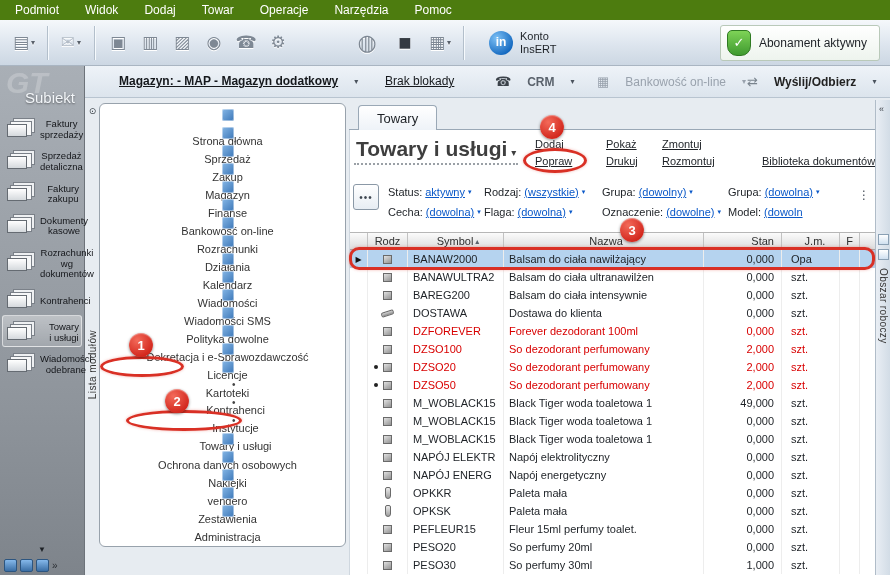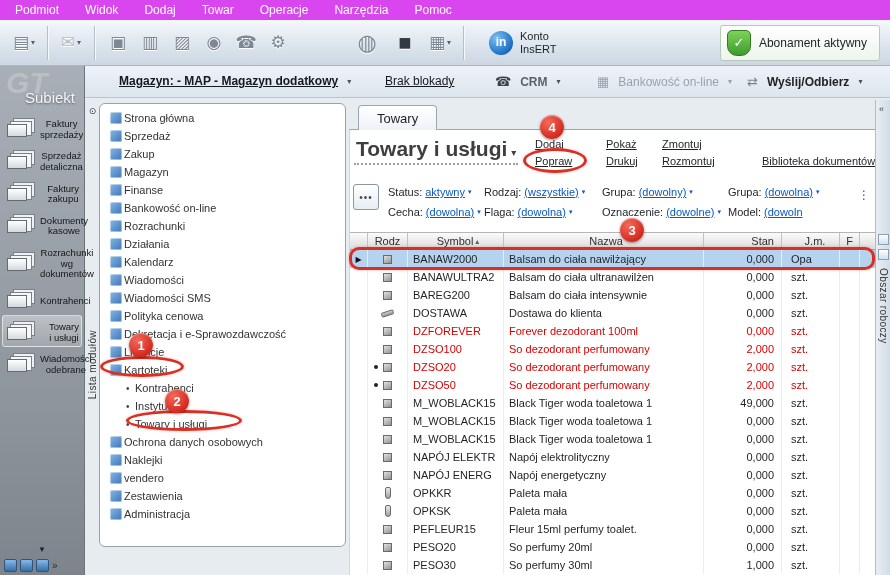--- a/index.html
+++ b/index.html
@@ -1,20 +1,20 @@
 <!DOCTYPE html>
 <html><head>
 <meta charset="utf-8">
 <style>
   *{margin:0;padding:0;box-sizing:border-box;}
   html,body{width:890px;height:575px;}
   body{position:relative;overflow:hidden;background:#e7ecf1;color:#222;font-family:"Liberation Sans","DejaVu Sans",sans-serif;}
 
   
-  .menubar{position:absolute;left:0;top:0;width:890px;height:20px;background:#d946ef;display:flex;padding-left:2px;z-index:6;}
+  .menubar{position:absolute;left:0;top:0;width:890px;height:20px;background:#4d7c0f;display:flex;padding-left:2px;z-index:6;}
   .menu-item{color:#fff;font-size:12px;padding:3px 13px 0;cursor:default;white-space:nowrap;}
 
   
   .toolbar{position:absolute;left:0;top:20px;width:890px;height:46px;background:linear-gradient(#f5f8fb,#dde5ee 55%,#ccd7e3);border-bottom:1px solid #a9b5c2;display:flex;align-items:center;padding:0 8px;z-index:5;}
   .ticons{display:flex;align-items:center;height:100%;}
   .tbtn{min-width:32px;height:36px;border-radius:4px;display:flex;align-items:center;justify-content:center;color:#7e8894;font-size:17px;padding:0 3px;cursor:pointer;text-shadow:0 1px 0 #fff;}
   .tbtn.big{font-size:22px;min-width:38px;}
   .tbtn.dark{color:#343a42;}
   .tbtn.muted{color:#b3bcc7;}
   .tbtn.gap{margin-left:54px;}
@@ -39,37 +39,37 @@
   .stack::before{content:"";position:absolute;left:8px;top:0;width:20px;height:13px;background:#eef0f2;border:1px solid #7a8088;}
   .stack::after{content:"";position:absolute;left:5px;top:3px;width:20px;height:13px;background:#f6f7f8;border:1px solid #7a8088;}
   .stack span{position:absolute;left:2px;top:6px;width:20px;height:13px;background:linear-gradient(#ffffff,#d5d9dd);border:1px solid #656b72;z-index:1;}
   .sb-more{position:absolute;bottom:21px;left:0;right:0;text-align:center;font-size:8px;color:#1d2126;cursor:pointer;}
   .sb-dock{position:absolute;left:4px;bottom:3px;display:flex;gap:3px;align-items:center;}
   .dock-sq{width:13px;height:13px;border-radius:2px;border:1px solid #2c5580;background:linear-gradient(#85b8ea,#3a6ea5);cursor:pointer;}
   .dock-more{font-size:10px;color:#2a2e33;cursor:pointer;}
 
   
   .subbar{position:absolute;left:85px;top:66px;width:805px;height:32px;background:linear-gradient(#eef3f8,#dce4ed);border-bottom:1px solid #b8c4d0;font-size:12px;z-index:4;}
-  .sb-el{position:absolute;top:8px;display:flex;align-items:center;gap:9px;white-space:nowrap;cursor:pointer;}
+  .sb-el{position:absolute;top:8px;display:flex;align-items:center;gap:16px;white-space:nowrap;cursor:pointer;}
   .sb-link{text-decoration:underline;color:#15181c;}
   .strong{font-weight:700;}
   .semib{font-weight:600;}
   .caret{font-size:8px;color:#4a525c;}
   .sb-ic{font-size:13px;color:#3b424a;}
   .sb-el.muted,.sb-el.muted .sb-ic,.sb-el.muted .caret{color:#99a2ad;}
   .send{color:#7a848e;}
 
   
   .modtab{position:absolute;left:86px;top:100px;width:13px;height:447px;z-index:2;}
   .pin{display:block;text-align:center;font-size:9px;color:#3e454c;margin-top:6px;cursor:pointer;}
   .vlabel{position:absolute;top:230px;left:1px;writing-mode:vertical-rl;transform:rotate(180deg);font-size:10px;color:#333;letter-spacing:.4px;}
 
   
   .navpanel{position:absolute;left:99px;top:103px;width:247px;height:444px;background:#fff;border:1px solid #98a2ac;border-radius:6px;padding-top:5px;overflow:hidden;z-index:3;}
-  .nav-item{display:flex;align-items:center;height:18px;padding-left:10px;gap:2px;font-size:11px;color:#333;cursor:pointer;white-space:nowrap;}
+  .nav-item{display:flex;align-items:center;height:18px;padding-left:10px;gap:14px;font-size:11px;color:#333;cursor:pointer;white-space:nowrap;flex-direction:column;}
   .nav-item.sub{padding-left:26px;}
   .nav-icon{width:12px;height:12px;border-radius:2px;background:linear-gradient(135deg,#86b7e6,#3c77b8);box-shadow:inset 0 0 0 1px rgba(255,255,255,.45);flex:0 0 auto;}
   .nav-bullet{font-size:10px;color:#444;width:7px;flex:0 0 auto;}
 
   
   .main{position:absolute;left:349px;top:100px;width:526px;height:475px;display:flex;flex-direction:column;z-index:3;}
   .tabstrip{height:30px;display:flex;align-items:flex-end;padding-left:9px;border-bottom:1px solid #9aa8b6;}
   .tab{height:25px;padding:5px 18px 0;background:linear-gradient(#ffffff,#eef3f8);border:1px solid #9aa8b6;border-bottom:none;border-radius:4px 4px 0 0;font-size:13px;color:#1d2126;position:relative;top:1px;cursor:pointer;}
   .mainbody{flex:1;background:#fff;position:relative;border-left:1px solid #cfd7df;}
   .listheader{position:absolute;left:0;top:0;right:0;height:48px;}
@@ -326,21 +326,21 @@
       <div class="nav-item">
         <span class="nav-icon"></span>
         <span class="nav-label">Wiadomości</span>
       </div>
       <div class="nav-item">
         <span class="nav-icon"></span>
         <span class="nav-label">Wiadomości SMS</span>
       </div>
       <div class="nav-item">
         <span class="nav-icon"></span>
-        <span class="nav-label">Polityka cenowa</span>
+        <span class="nav-label">Polityka dowolne</span>
       </div>
       <div class="nav-item">
         <span class="nav-icon"></span>
         <span class="nav-label">Dekretacja i e-Sprawozdawczość</span>
       </div>
       <div class="nav-item">
         <span class="nav-icon"></span>
         <span class="nav-label">Licencje</span>
       </div>
       <div class="nav-item">

